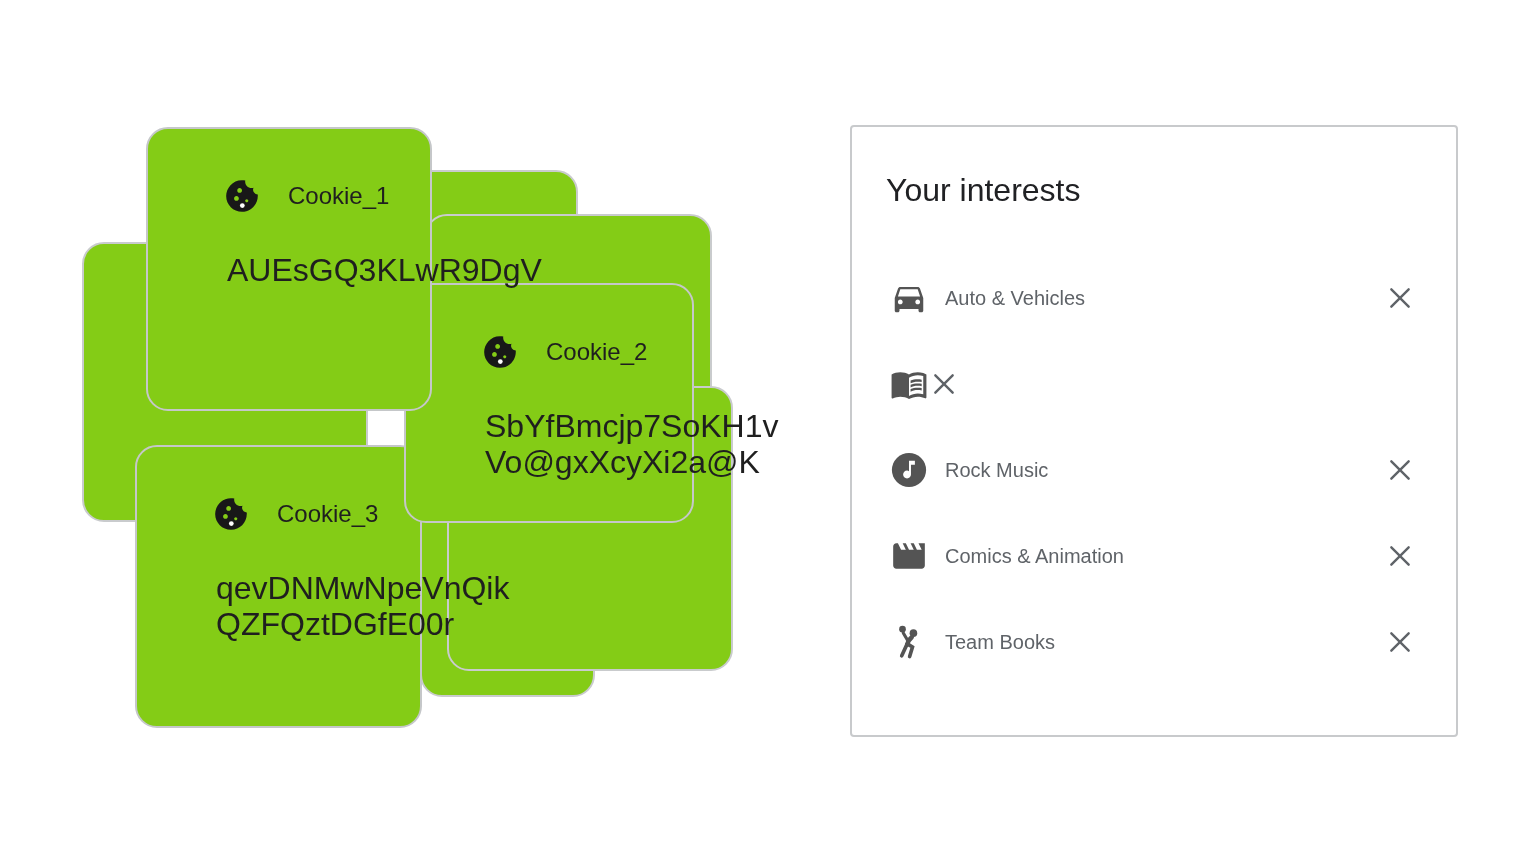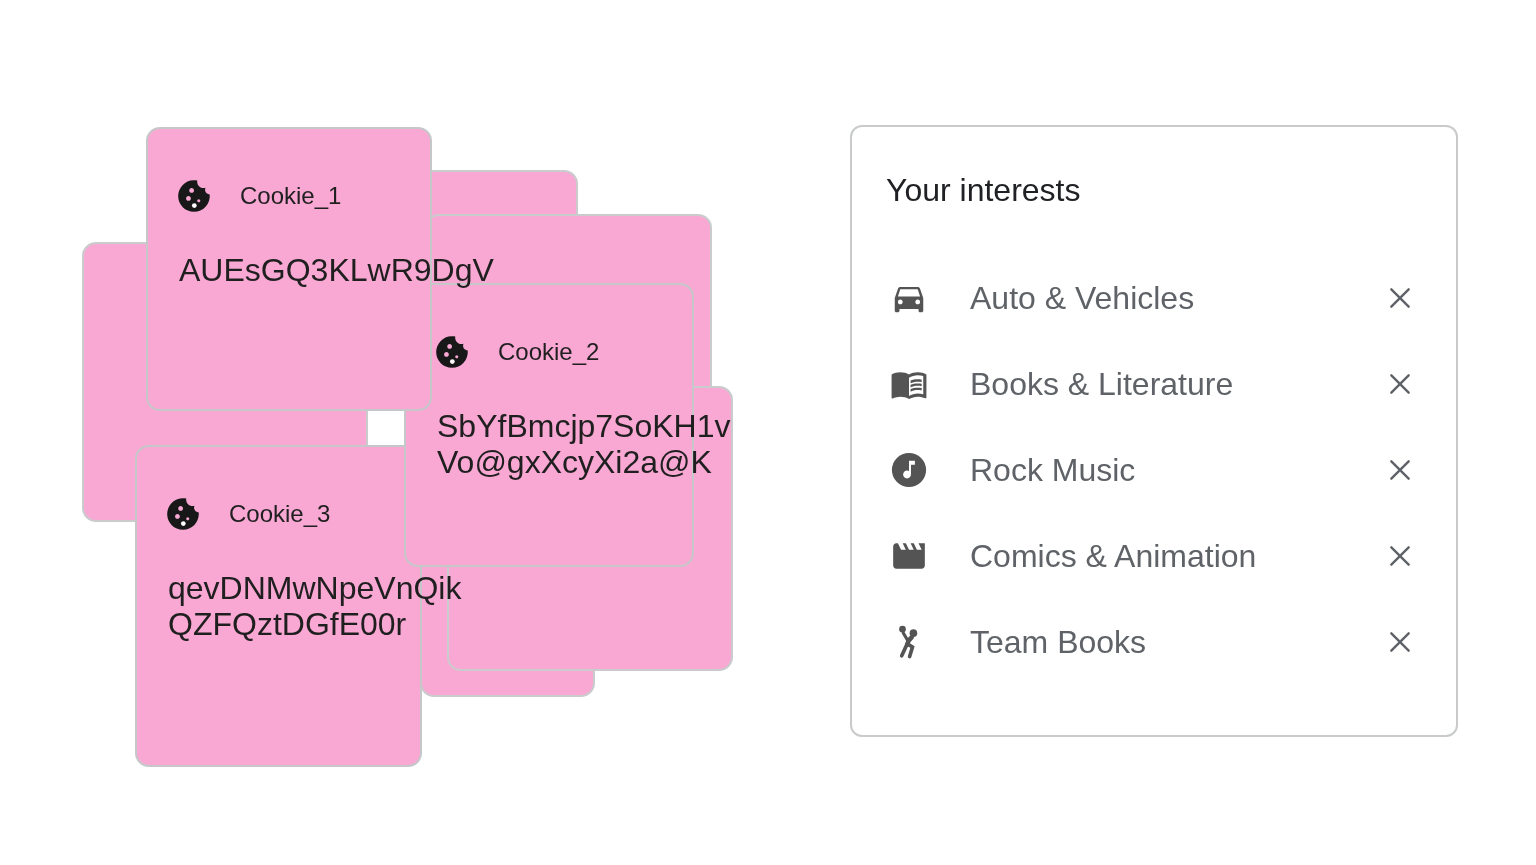--- a/index.html
+++ b/index.html
@@ -3,50 +3,51 @@
 <meta charset="utf-8">
 <style>
   html,body{margin:0;padding:0;background:#ffffff;}
   body{
     width:1536px;height:865px;position:relative;overflow:hidden;
     font-family:"Liberation Sans", sans-serif;
     -webkit-font-smoothing:antialiased;
   }
   
   .card{
-    position:absolute;background:#f9a8d4;
-    border:2px solid #c5c7c9;border-radius:14px;
+    position:absolute;background:#84cc16;
+    border:2px solid #c5c7c9;border-radius:22px;
     box-sizing:border-box;
+    padding-left:48px;
   }
   .bg-card{border-color:#c9cbcd;}
   #cookie-card-1{left:146px;top:127px;width:286px;height:284px;z-index:6;}
-  #cookie-card-2{left:404px;top:283px;width:290px;height:284px;z-index:5;}
-  #cookie-card-3{left:135px;top:445px;width:287px;height:322px;z-index:4;}
+  #cookie-card-2{left:404px;top:283px;width:290px;height:240px;z-index:5;}
+  #cookie-card-3{left:135px;top:445px;width:287px;height:283px;z-index:4;}
   #bg-card-left {left:82px; top:242px;width:286px;height:280px;z-index:1;}
   #bg-card-a    {left:292px;top:170px;width:286px;height:240px;z-index:1;}
   #bg-card-b    {left:425px;top:214px;width:287px;height:285px;z-index:2;}
   #bg-card-e    {left:420px;top:412px;width:175px;height:285px;z-index:2;}
   #bg-card-c    {left:447px;top:386px;width:286px;height:285px;z-index:3;}
 
   .card-head{display:flex;align-items:center;padding:48px 0 0 27px;}
   .cookie-icon{width:38px;height:38px;color:#181818;flex:none;}
   .card-title{margin-left:27px;font-size:24px;color:#1f1f1f;}
   .card-value{margin:37px 24px 0 31px;font-size:32px;line-height:36px;color:#1f1f1f;}
 
   
   #interests-panel{
     position:absolute;left:850px;top:125px;width:608px;height:612px;
-    background:#ffffff;border:2px solid #c8cacc;border-radius:12px;
+    background:#ffffff;border:2px solid #c8cacc;border-radius:4px;
     box-sizing:border-box;
   }
   .panel-title{margin:45px 0 0 34px;font-size:32px;font-weight:400;color:#202124;}
   .interest-list{margin-top:46px;}
   .interest-row{display:flex;align-items:center;height:86px;padding:0 40px 0 38px;}
   .interest-icon{width:38px;height:38px;color:#545454;flex:none;}
-  .interest-label{margin-left:42px;font-size:32px;color:#5f6368;flex:1;}
+  .interest-label{margin-left:17px;font-size:20px;color:#5f6368;flex:1;}
   .close-btn{
     width:32px;height:32px;flex:none;color:#5f6368;
     background:none;border:none;padding:0;cursor:pointer;
   }
   .close-btn svg{width:32px;height:32px;display:block;}
   svg{display:block;}
 </style>
 </head>
 <body>
 
@@ -143,21 +144,20 @@
         <svg>
             <use href="#sym-close"></use>
           </svg>
       </button>
     </div>
 
     <div class="interest-row">
       <svg class="interest-icon">
           <use href="#sym-book"></use>
         </svg>
-      <div class="interest-label">Books &amp; Literature</div>
       <button class="close-btn" aria-label="Remove">
         <svg>
             <use href="#sym-close"></use>
           </svg>
       </button>
     </div>
 
     <div class="interest-row">
       <svg class="interest-icon">
           <use href="#sym-music"></use>

